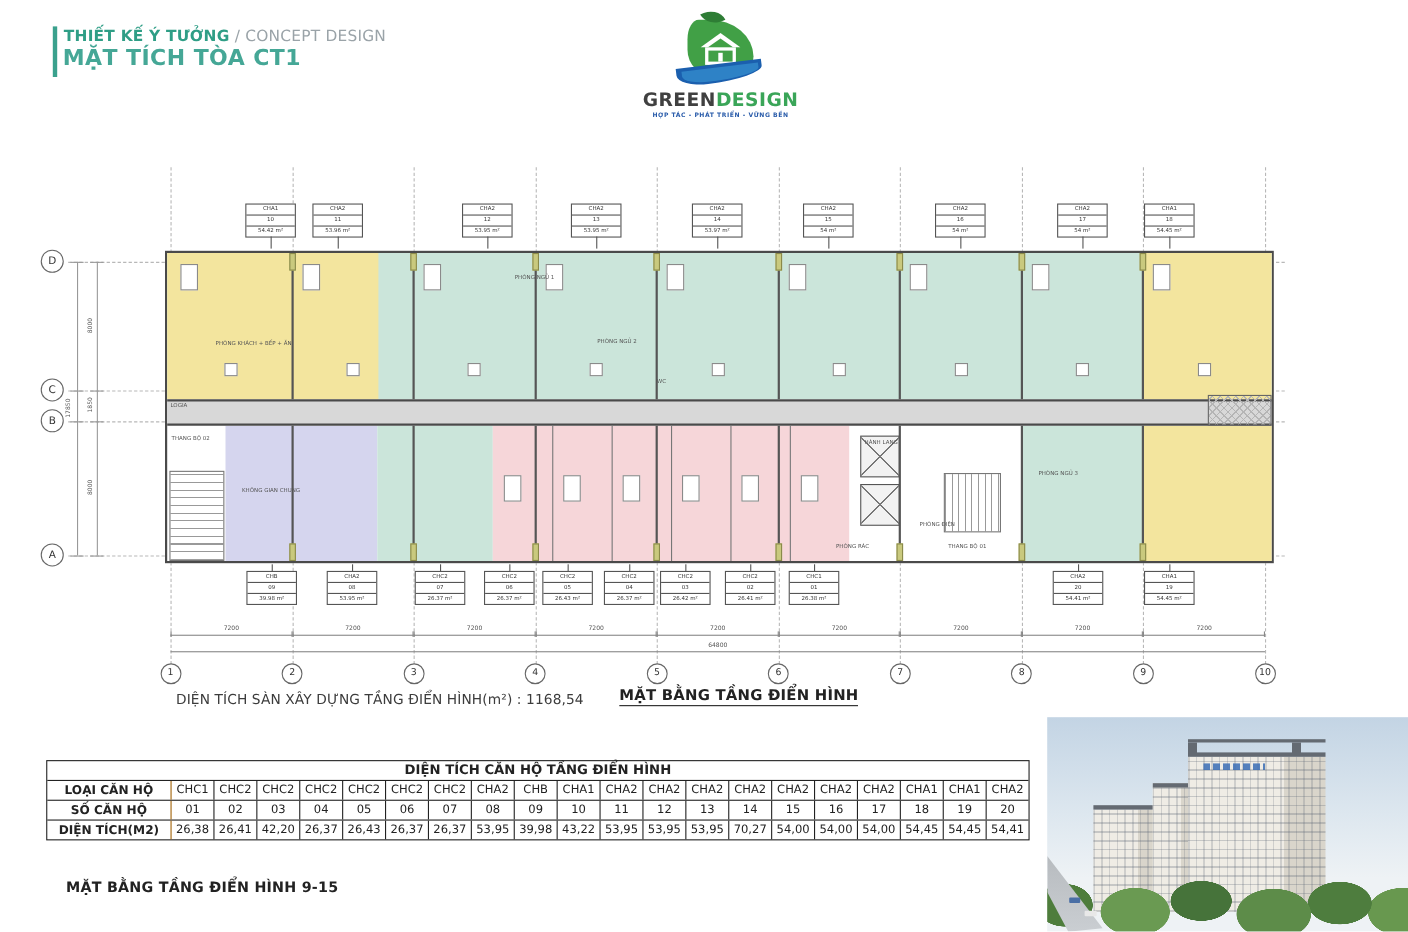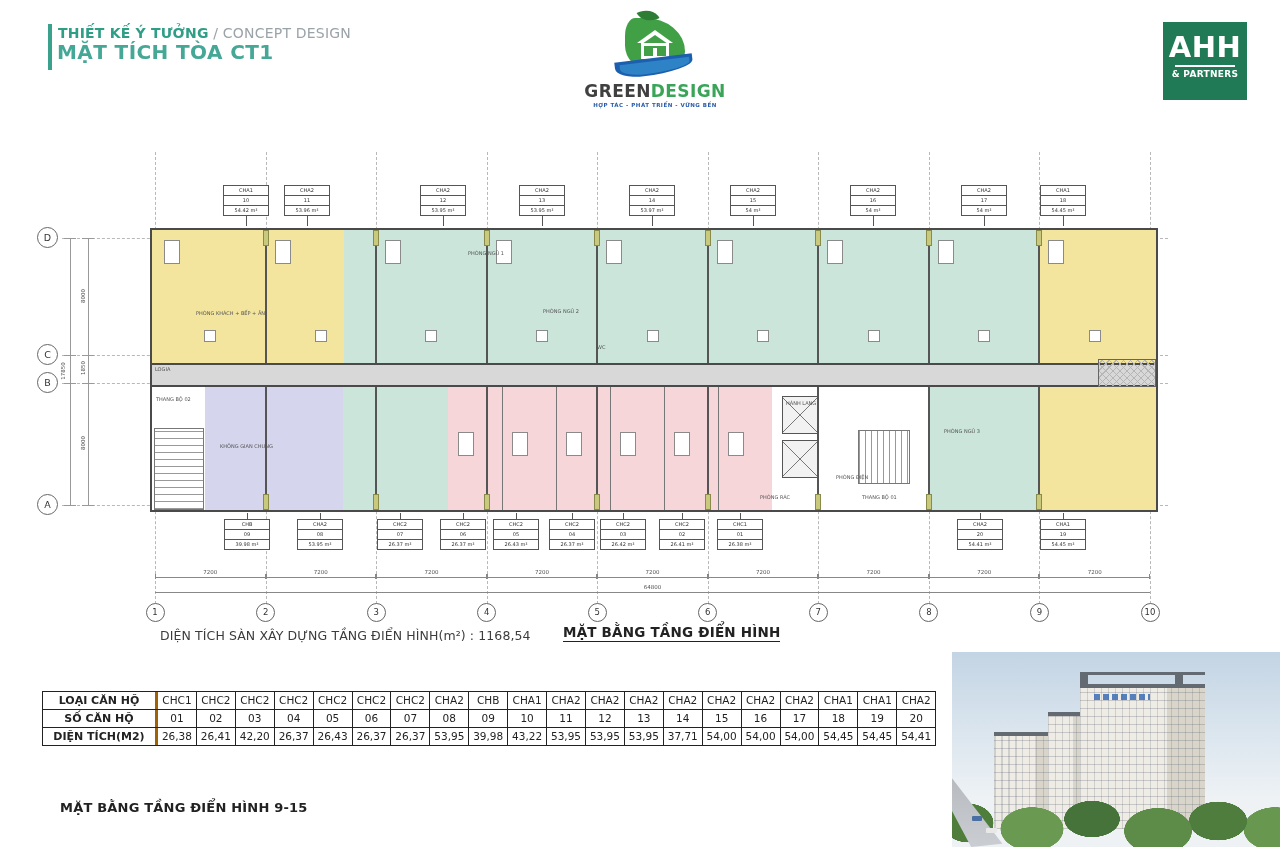--- a/index.html
+++ b/index.html
@@ -98,21 +98,21 @@
   .note{position:absolute;font-size:12.5px;color:#3c3c3c;letter-spacing:.1px;}
   .plan-caption{position:absolute;left:563px;top:624px;font-size:13.5px;font-weight:bold;color:#222;
         border-bottom:1.5px solid #222;padding-bottom:1px;letter-spacing:.2px;}
   .footer-caption{position:absolute;left:60px;top:800px;font-size:13px;font-weight:bold;color:#222;letter-spacing:.2px;}
 
   
   .ap-table{position:absolute;left:42px;top:691px;width:894px;border:1.5px solid #222;background:#fff;box-sizing:border-box;}
   .t-title{height:17px;line-height:17px;text-align:center;font-weight:bold;font-size:12px;border-bottom:1px solid #222;}
   .t-row{display:flex;height:17px;line-height:17px;border-bottom:1px solid #222;}
   .t-row:last-child{border-bottom:none;}
-  .t-h{width:112px;flex:none;font-weight:bold;text-align:center;border-right:3px solid #a16207;font-size:11px;}
+  .t-h{width:112px;flex:none;font-weight:bold;text-align:center;border-right:1px solid #a16207;font-size:11px;}
   .t-cells{display:flex;flex:1;}
   .t-c{flex:1;text-align:center;border-right:1px solid #222;font-size:10.5px;overflow:hidden;}
   .t-c:last-child{border-right:none;}
 
   
   .photo{position:absolute;left:952px;top:652px;width:328px;height:195px;overflow:hidden;
         background:linear-gradient(180deg,#c3d4e4 0%,#dde7ef 45%,#eef2f5 75%);}
   .tower{position:absolute;border-top:4px solid #646a72;box-sizing:border-box;
         background-image:repeating-linear-gradient(0deg,rgba(90,100,115,.28) 0 1.5px,transparent 1.5px 8px),
                          repeating-linear-gradient(90deg,rgba(90,100,115,.22) 0 1.5px,transparent 1.5px 7px),
@@ -156,25 +156,20 @@
         <div class="house-body"></div>
         <div class="house-door"></div>
       </div>
       <div class="wave1"></div>
       <div class="wave2"></div>
     </div>
     <div class="brand-name"><span class="g">GREEN</span><span class="h">DESIGN</span></div>
     <div class="brand-tag">HỢP TÁC - PHÁT TRIỂN - VỮNG BỀN</div>
   </div>
 
-  <div class="partner">
-    <div class="partner-name">AHH</div>
-    <div class="partner-hr"></div>
-    <div class="partner-sub">&amp; PARTNERS</div>
-  </div>
 
   <div class="abs" id="plan-layer" style="left:0;top:0;width:1280px;height:847px;">
 
     <div class="plan-outline"></div>
 
     <div class="zone z-teal" style="left:152px;top:230px;width:1004px;height:133px;"></div>
     <div class="zone z-yellow" style="left:152px;top:230px;width:192px;height:133px;"></div>
     <div class="zone z-yellow" style="left:1040px;top:230px;width:116px;height:133px;"></div>
 
     <div class="zone z-lav" style="left:205px;top:387px;width:138px;height:123px;"></div>
@@ -459,20 +454,21 @@
       <div class="wall thin" style="left: 664px; top: 387px; height: 123px;"></div>
       <div class="furn" style="left: 674px; top: 432px; width: 16px; height: 24px;"></div>
       <div class="wall thin" style="left: 718px; top: 387px; height: 123px;"></div>
       <div class="furn" style="left: 728px; top: 432px; width: 16px; height: 24px;"></div>
     </div>
 
   <div class="note" style="left:160px;top:628px;">DIỆN TÍCH SÀN XÂY DỰNG TẦNG ĐIỂN HÌNH(m²) :  1168,54</div>
   <div class="plan-caption">MẶT BẰNG TẦNG ĐIỂN HÌNH</div>
 
   <div class="ap-table">
+    <div class="t-title">DIỆN TÍCH CĂN HỘ TẦNG ĐIỂN HÌNH</div>
     <div class="t-row">
       <div class="t-h">LOẠI CĂN HỘ</div>
       <div class="t-cells">
 
       <div class="t-c">CHC1</div>
           <div class="t-c">CHC2</div>
           <div class="t-c">CHC2</div>
           <div class="t-c">CHC2</div>
           <div class="t-c">CHC2</div>
           <div class="t-c">CHC2</div>
@@ -528,21 +524,21 @@
           <div class="t-c">26,37</div>
           <div class="t-c">26,43</div>
           <div class="t-c">26,37</div>
           <div class="t-c">26,37</div>
           <div class="t-c">53,95</div>
           <div class="t-c">39,98</div>
           <div class="t-c">43,22</div>
           <div class="t-c">53,95</div>
           <div class="t-c">53,95</div>
           <div class="t-c">53,95</div>
-          <div class="t-c">37,71</div>
+          <div class="t-c">70,27</div>
           <div class="t-c">54,00</div>
           <div class="t-c">54,00</div>
           <div class="t-c">54,00</div>
           <div class="t-c">54,45</div>
           <div class="t-c">54,45</div>
           <div class="t-c">54,41</div>
         </div>
     </div>
   </div>
 

